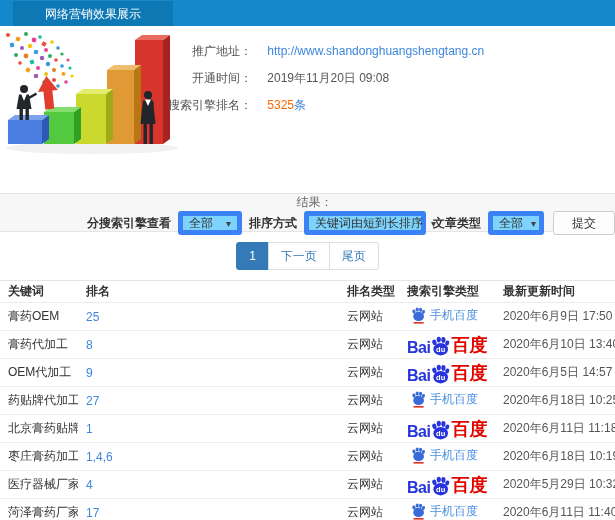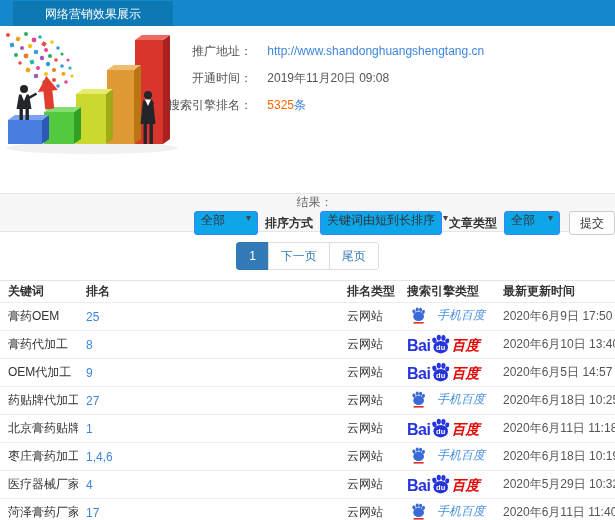--- a/index.html
+++ b/index.html
@@ -20,27 +20,27 @@
   .info-value { margin-left:12px; color:#555; }
   .link { color:#3e86dc; text-decoration:none; cursor:pointer; }
   .hl { color:#ff6600; }
 
   
   .filterbar { height:39px; background:#f7f7f7; border-top:1px solid #e5e5e5;
     border-bottom:1px solid #e5e5e5; display:flex; align-items:center; padding:0 0 0 14px;flex-direction:column; }
   .result-label { color:#666; }
   .filter-controls { margin-left:auto; display:flex; align-items:center; gap:7px; }
   .f-label { font-weight:bold; color:#333; white-space:nowrap; }
-  .select { background:#0ea5e9; border:1px solid #3b82f6; border-radius:3px; height:24px;
-    display:flex; align-items:flex-start; padding:0 6px; cursor:pointer; white-space:nowrap; }
+  .select { background:#7dd3fc; border:5px solid #3b82f6; border-radius:3px; height:24px;
+    display:flex; align-items:center; padding:0 6px; cursor:pointer; white-space:nowrap; }
   .select .caret { margin-left:auto; padding-left:8px; color:#444; font-size:10px; }
   .sel-engine { width:64px; }
   .sel-sort { width:122px; }
   .sel-article { width:56px; }
-  .btn-submit { height:24px; padding:0 10px; background:#fdfdfd; border:1px solid #ccc;
+  .btn-submit { height:24px; padding:0 18px; background:#fdfdfd; border:1px solid #ccc;
     border-radius:3px; color:#333; cursor:pointer; font-size:12px; margin-left:2px; }
 
   
   .pager-wrap { height:48px; display:flex; align-items:center; justify-content:center; }
   .pager { display:flex; }
   .page-item { min-width:30px; height:28px; line-height:26px; padding:0 12px; text-align:center;
     border:1px solid #ddd; background:#fff; color:#337ab7; cursor:pointer; margin-left:-1px; }
   .page-item:first-child { border-radius:3px 0 0 3px; margin-left:0; }
   .page-item:last-child { border-radius:0 3px 3px 0; }
   .page-item.active { background:#337ab7; border-color:#337ab7; color:#fff; }
@@ -50,25 +50,25 @@
   col.c1{width:78px;} col.c2{width:261px;} col.c3{width:60px;} col.c4{width:96px;} col.c5{width:120px;}
   thead th { height:22px; text-align:left; font-weight:bold; color:#333;
     border-top:1px solid #e5e5e5; padding:0; vertical-align:middle; white-space:nowrap; }
   tbody td { height:28px; border-top:1px solid #ececec; padding:0; vertical-align:middle; white-space:nowrap; overflow:hidden; }
   th.p10, td.p10 { padding-left:8px;margin-left:11px; }
   th.p8, td.p8 { padding-left:8px; }
   td.rank a { color:#3e86dc; text-decoration:none; cursor:pointer; }
   td.date { color:#555; }
 
   
-  .mb { display:inline-flex; align-items:center; gap:11px; margin-left:4px;font-style:italic; }
+  .mb { display:inline-flex; align-items:center; gap:4px; margin-left:4px; }
   .mb-txt { color:#4a90e2; }
   .bd { display:inline-flex; align-items:flex-end; }
   .bd-bai { color:#2534dc; font-weight:bold; font-size:16px; letter-spacing:-0.5px;text-align:right; }
-  .bd-cn { color:#e10601; font-weight:bold; font-size:14px;font-style:italic; }
+  .bd-cn { color:#e10601; font-weight:bold; font-size:18px; }
   svg text { font-family:"Liberation Sans","DejaVu Sans",sans-serif; }
 </style>
 </head>
 <body>
 
 <div class="topbar">
   <div class="tab">
     <span>网络营销效果展示</span>
   </div>
 </div>
@@ -178,20 +178,21 @@
       <span class="info-value">
         <span class="hl">5325</span><a class="link">条</a>
       </span>
     </div>
   </div>
 </div>
 
 <div class="filterbar">
   <span class="result-label">结果：</span>
   <div class="filter-controls">
+    <span class="f-label">分搜索引擎查看</span>
     <div class="select sel-engine">
       <span>全部</span>
       <span class="caret">▾</span>
     </div>
     <span class="f-label">排序方式</span>
     <div class="select sel-sort">
       <span>关键词由短到长排序</span>
       <span class="caret">▾</span>
     </div>
     <span class="f-label">文章类型</span>

